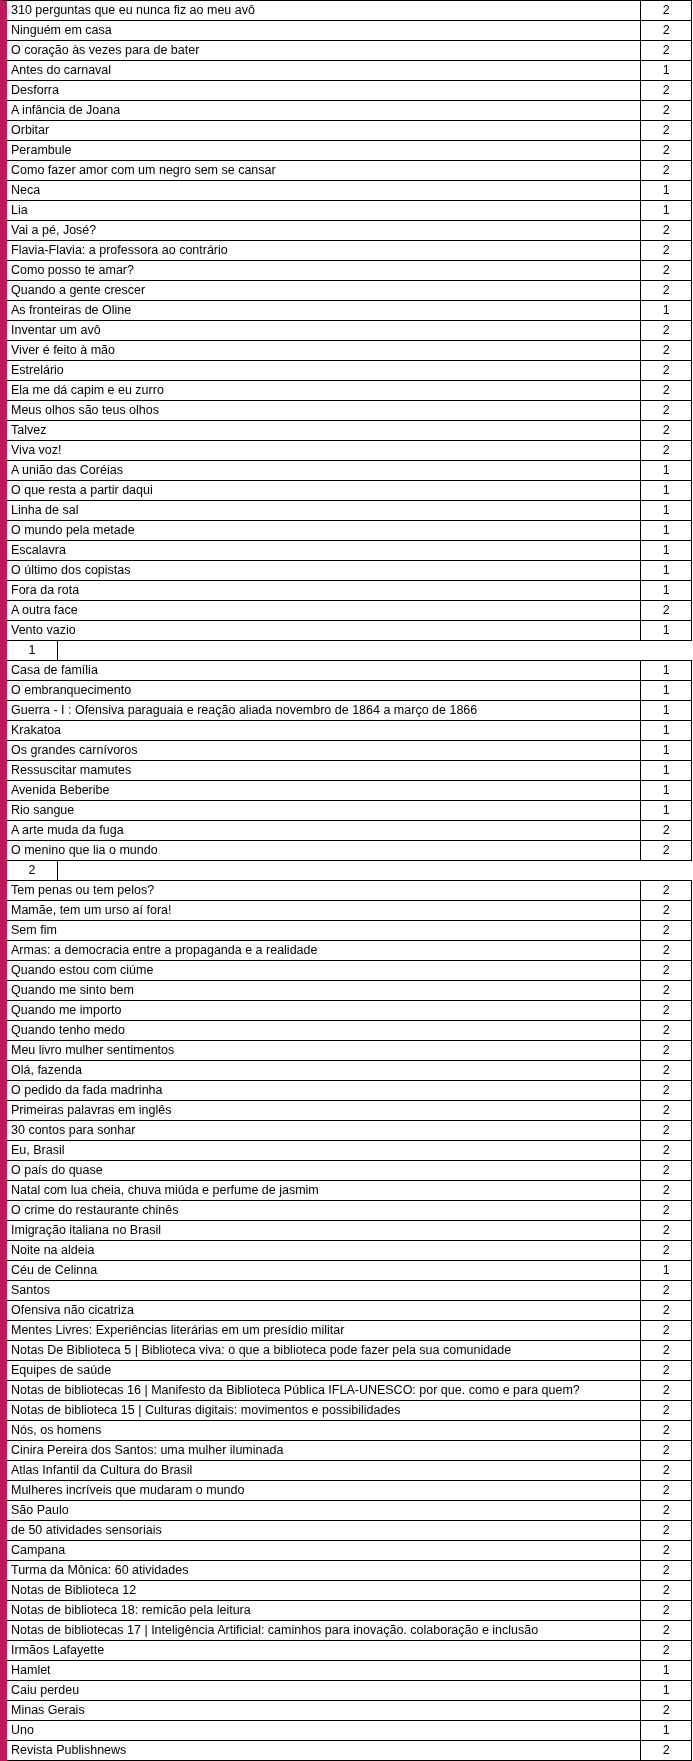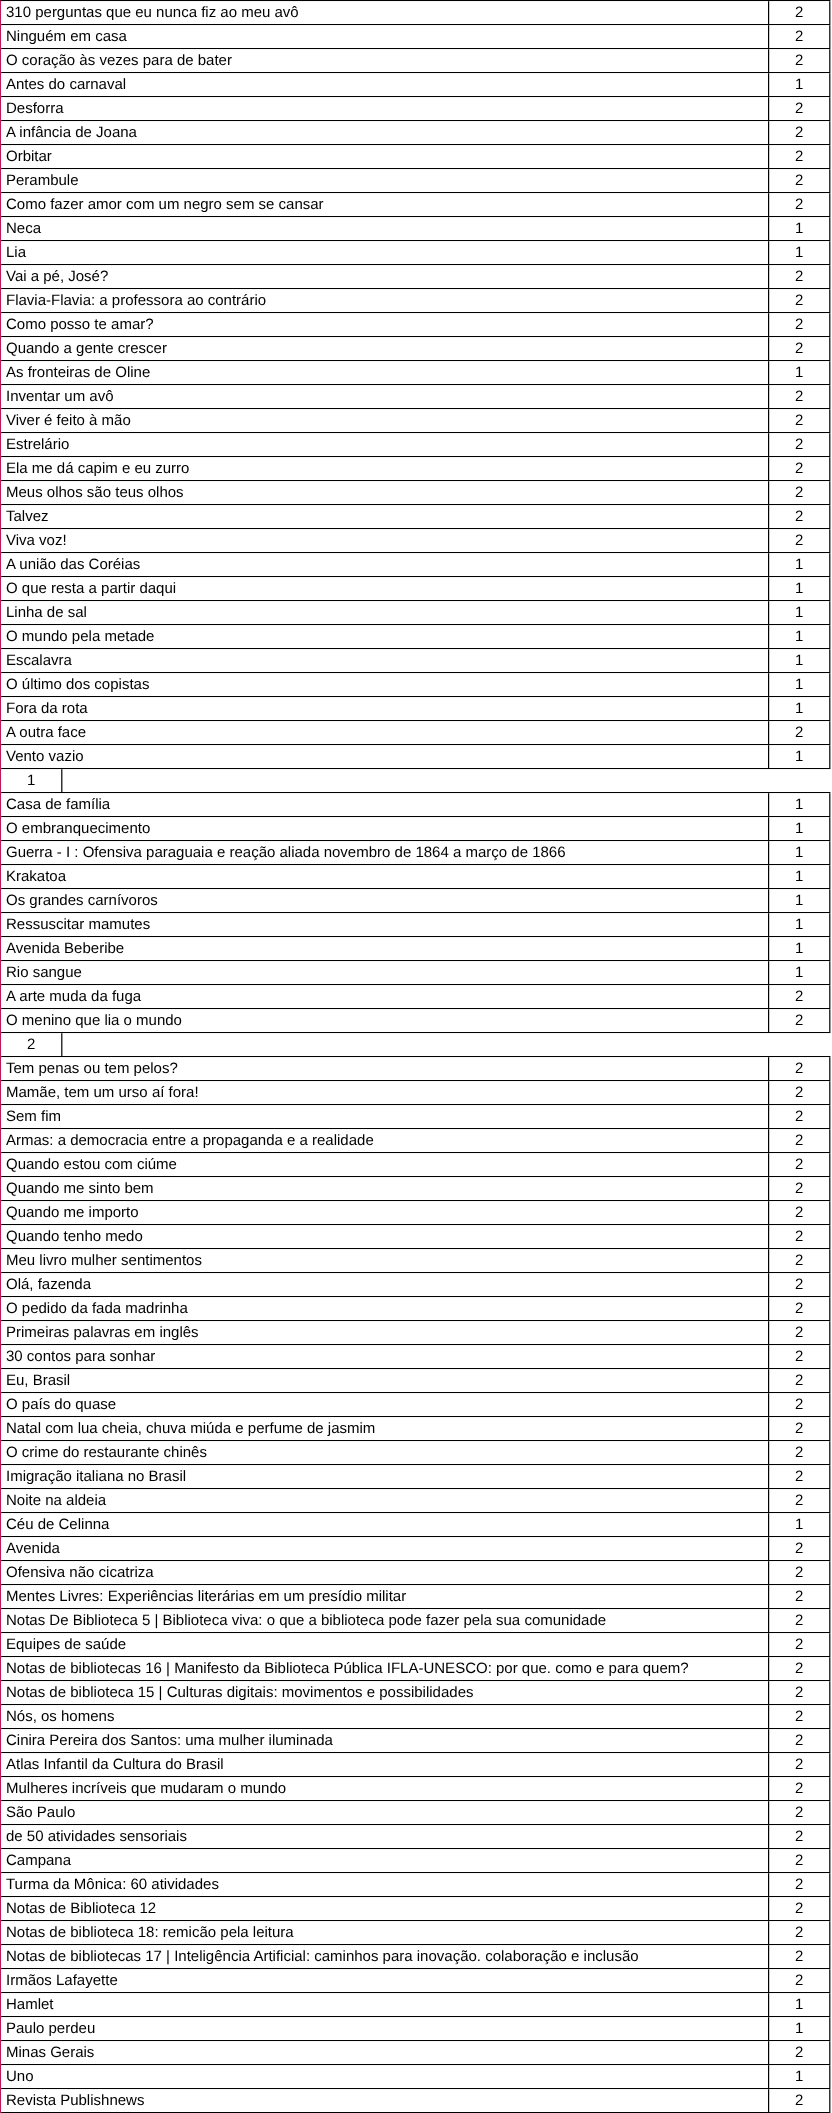--- a/index.html
+++ b/index.html
@@ -10,21 +10,21 @@
   body {
     width: 693px;
     height: 1761px;
     font-family: "Liberation Sans", sans-serif;
     color: #000000;
     overflow: hidden;
   }
   .books-table {
     width: 692px;
     border-top: 1px solid #000;
-    border-left: 1px solid #be185d;
+    border-left: 7px solid #be185d;
     box-sizing: border-box;
   }
   .t-row {
     display: flex;
     height: 20px;
     box-sizing: border-box;
     border-bottom: 1px solid #000;
     background: #ffffff;
   }
   .cell {
@@ -365,21 +365,21 @@
     <div class="cell cell-title">Noite na aldeia</div>
     <div class="cell cell-count">2</div>
   </div>
 
   <div class="t-row">
     <div class="cell cell-title">Céu de Celinna</div>
     <div class="cell cell-count">1</div>
   </div>
 
   <div class="t-row">
-    <div class="cell cell-title">Avenida</div>
+    <div class="cell cell-title">Santos</div>
     <div class="cell cell-count">2</div>
   </div>
 
   <div class="t-row">
     <div class="cell cell-title">Ofensiva não cicatriza</div>
     <div class="cell cell-count">2</div>
   </div>
 
   <div class="t-row">
     <div class="cell cell-title">Mentes Livres: Experiências literárias em um presídio militar</div>
@@ -465,21 +465,21 @@
     <div class="cell cell-title">Irmãos Lafayette</div>
     <div class="cell cell-count">2</div>
   </div>
 
   <div class="t-row">
     <div class="cell cell-title">Hamlet</div>
     <div class="cell cell-count">1</div>
   </div>
 
   <div class="t-row">
-    <div class="cell cell-title">Paulo perdeu</div>
+    <div class="cell cell-title">Caiu perdeu</div>
     <div class="cell cell-count">1</div>
   </div>
 
   <div class="t-row">
     <div class="cell cell-title">Minas Gerais</div>
     <div class="cell cell-count">2</div>
   </div>
 
   <div class="t-row">
     <div class="cell cell-title">Uno</div>

